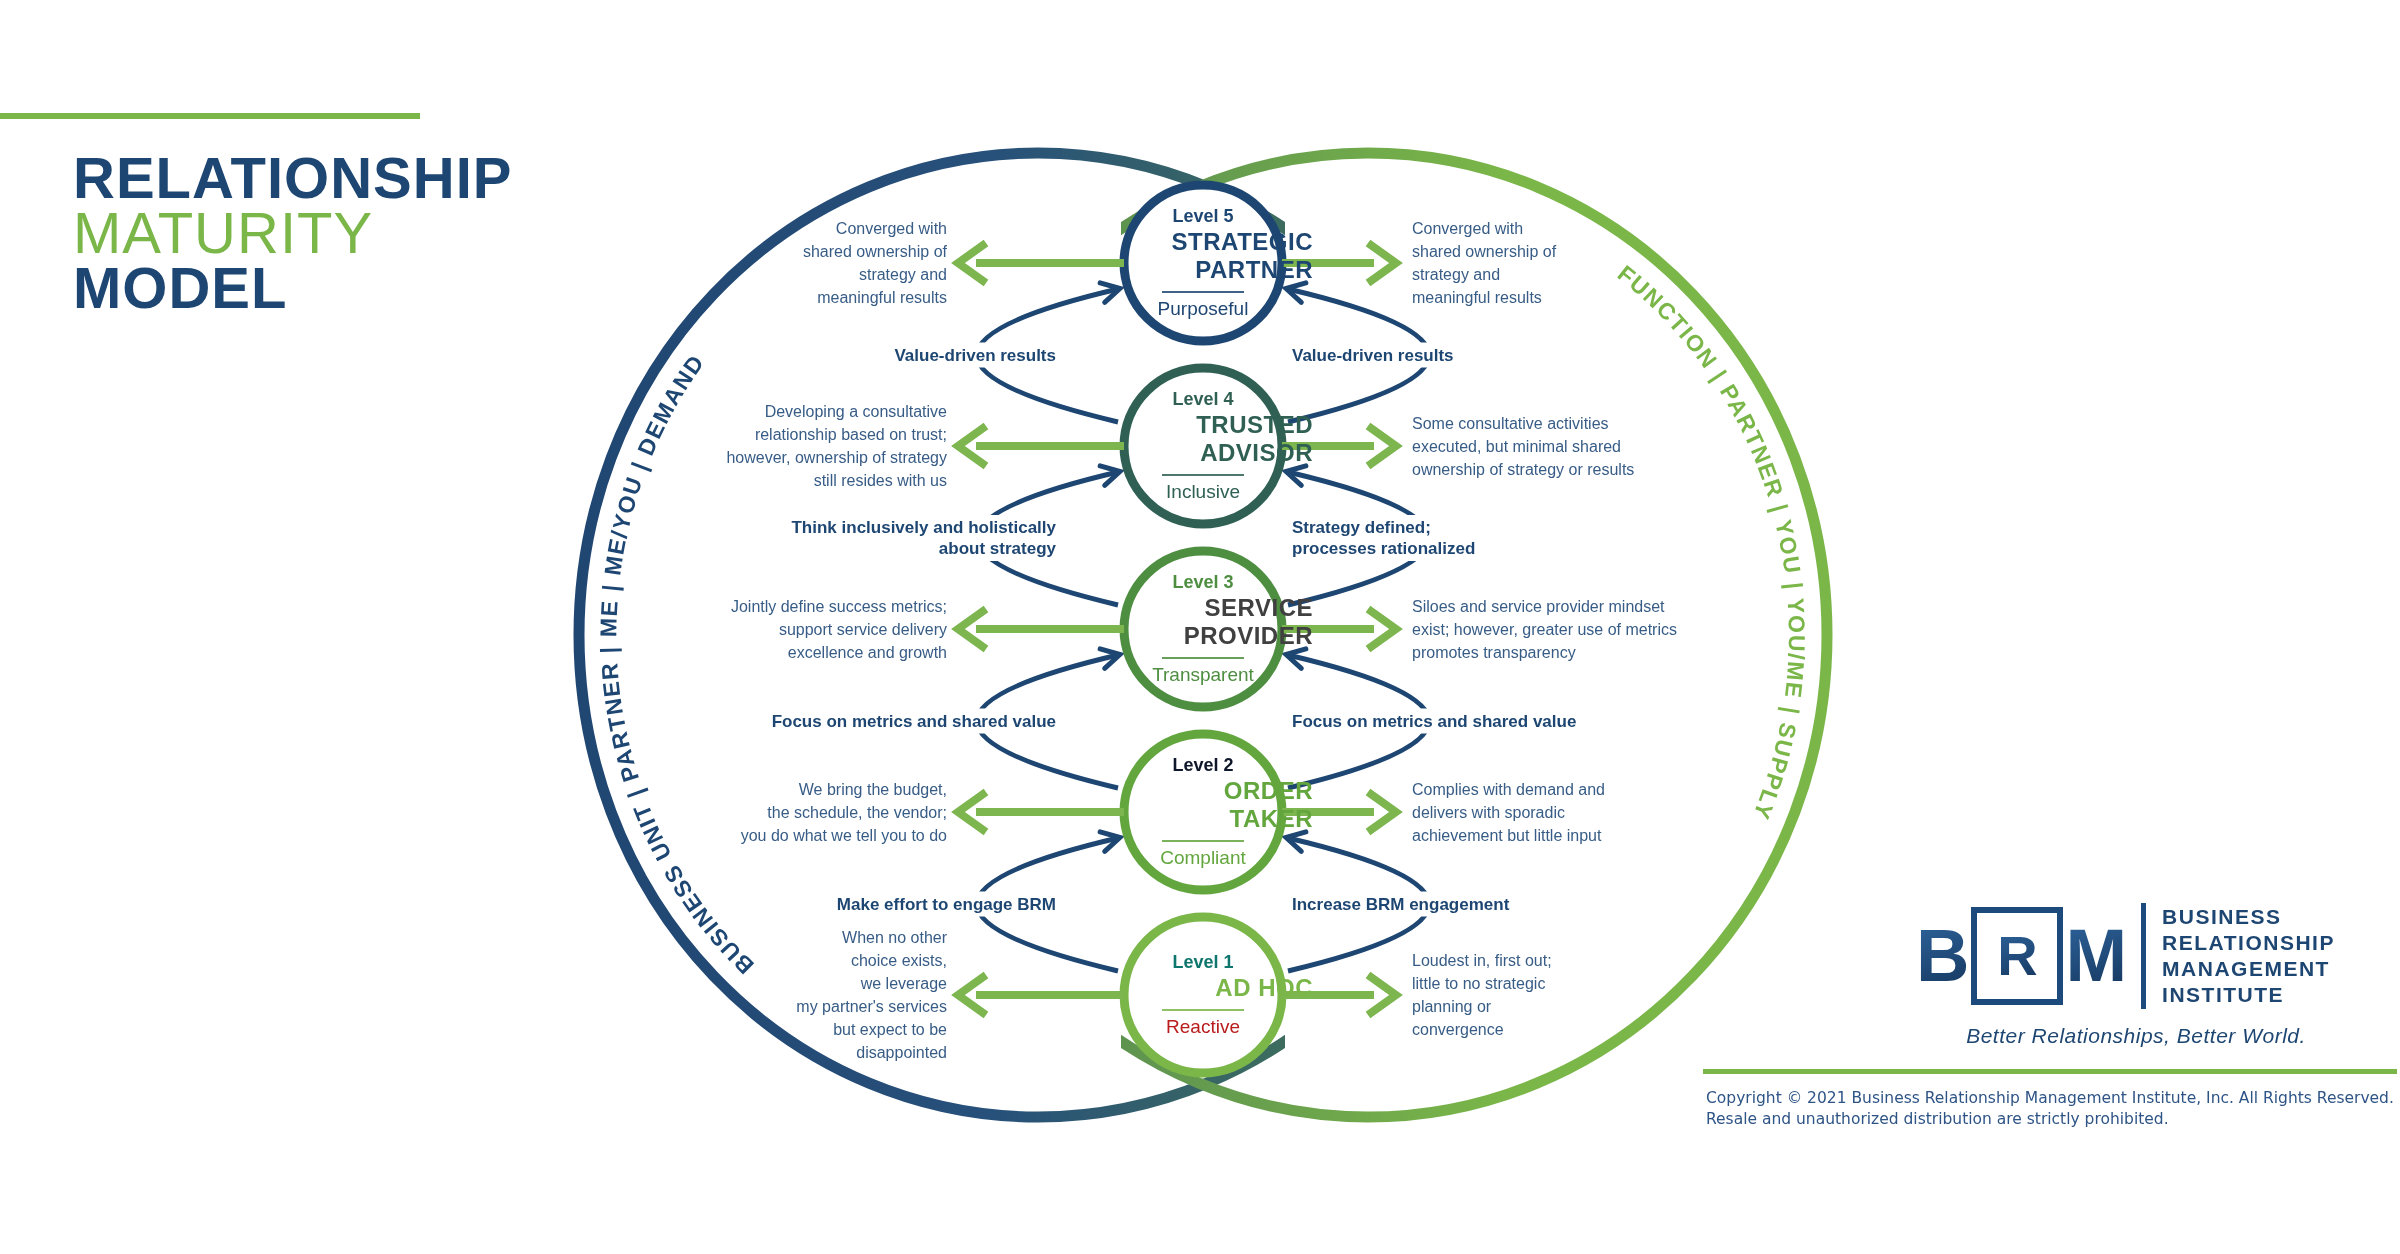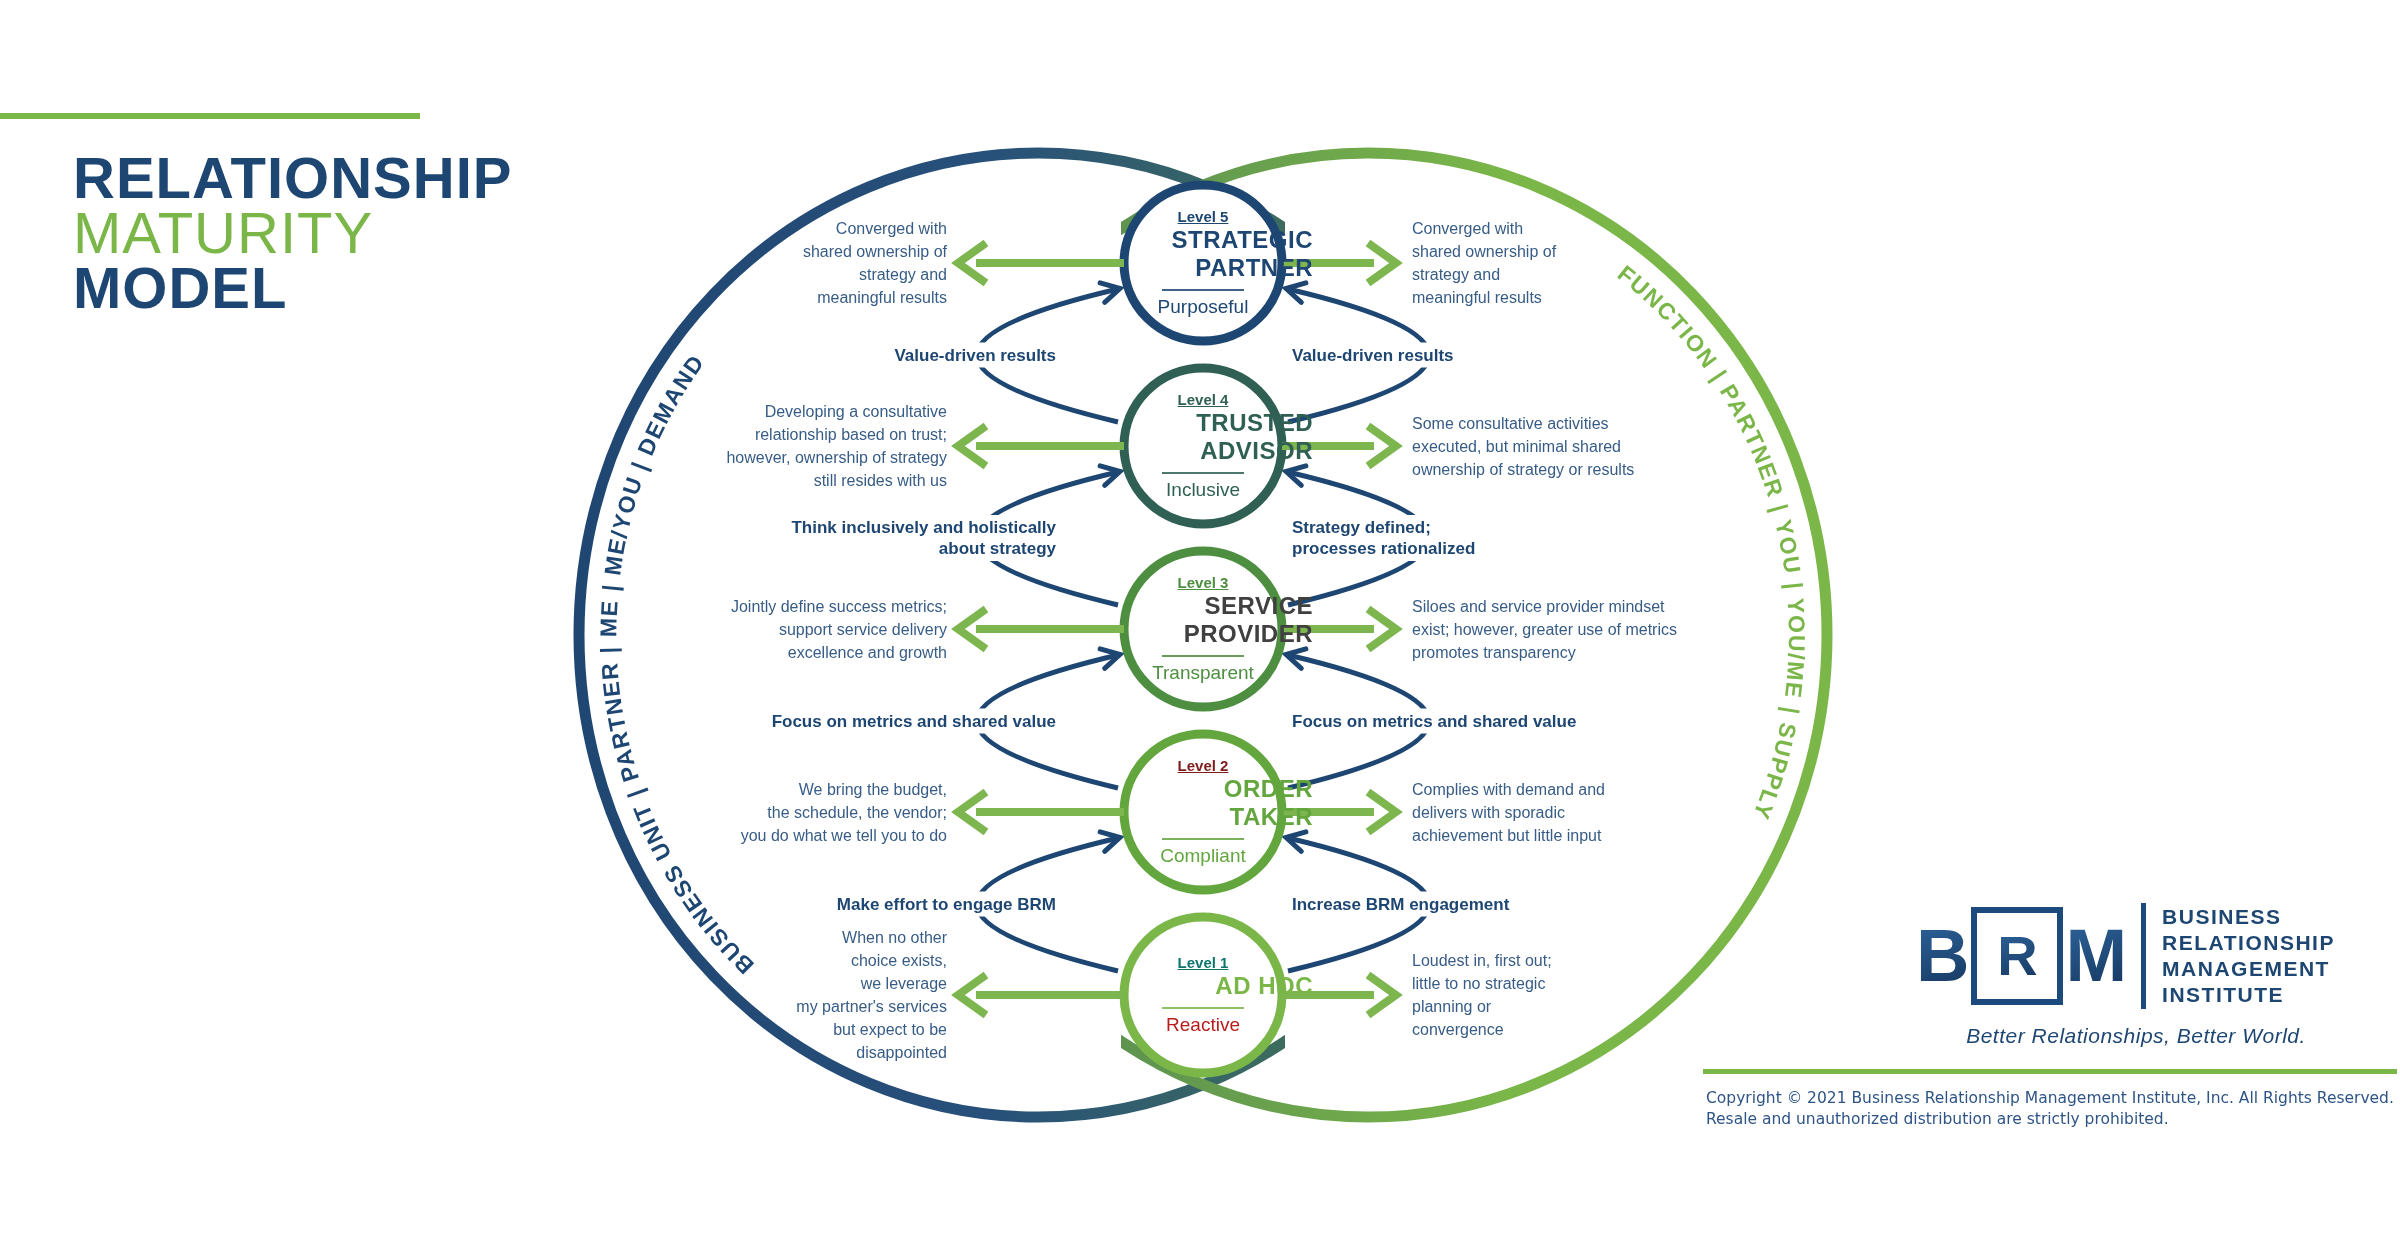--- a/index.html
+++ b/index.html
@@ -10,21 +10,21 @@
   .pre{white-space:pre-line;}
 
   
   .title-block{left:73px;top:150px;line-height:55px;font-weight:600;letter-spacing:1px;}
   .title-line{display:block;font-size:58px;color:#1e4672;}
   .title-line.green{color:#7ab648;font-weight:400;}
   .title-rule{left:0;top:113px;width:420px;height:6px;background:#7ab648;}
 
   
   .lv-content{width:220px;text-align:center;transform:translateY(-50%);margin-left:-110px;left:1203px;}
-  .lv-label{font-size:15px;font-weight:700;text-decoration:underline;}
+  .lv-label{font-size:18px;font-weight:700;}
   .lv-name{font-size:24px;font-weight:700;line-height:28px;letter-spacing:.5px;margin-top:1px;text-align:right;}
   .lv-divider{width:82px;border-top:2.5px solid;margin:7px auto 5px auto;opacity:.85;}
   .lv-trait{font-size:19px;}
 
   
   .desc{font-size:16px;line-height:23px;color:#375c86;transform:translateY(-50%);}
   .desc.left{right:1453px;width:430px;text-align:right;}
   .desc.right{left:1412px;width:430px;text-align:left;}
 
   
@@ -178,21 +178,21 @@
     <div class="lv-trait" style="color: rgb(78, 142, 65);">Transparent</div>
   </div>
   <div class="abs desc left pre" style="top:629px">Jointly define success metrics;
 support service delivery
 excellence and growth</div>
   <div class="abs desc right pre" style="top:629px">Siloes and service provider mindset
 exist; however, greater use of metrics
 promotes transparency</div>
 
   <div class="abs lv-content" style="top:812px">
-    <div class="lv-label" style="color: #7f1d1d;">Level 2</div>
+    <div class="lv-label" style="color: #0f172a;">Level 2</div>
     <div class="lv-name pre" style="color: rgb(99, 166, 62);">ORDER
 TAKER</div>
     <div class="lv-divider" style="border-color: rgb(99, 166, 62);"></div>
     <div class="lv-trait" style="color: rgb(99, 166, 62);">Compliant</div>
   </div>
   <div class="abs desc left pre" style="top:812px">We bring the budget,
 the schedule, the vendor;
 you do what we tell you to do</div>
   <div class="abs desc right pre" style="top:812px">Complies with demand and
 delivers with sporadic

